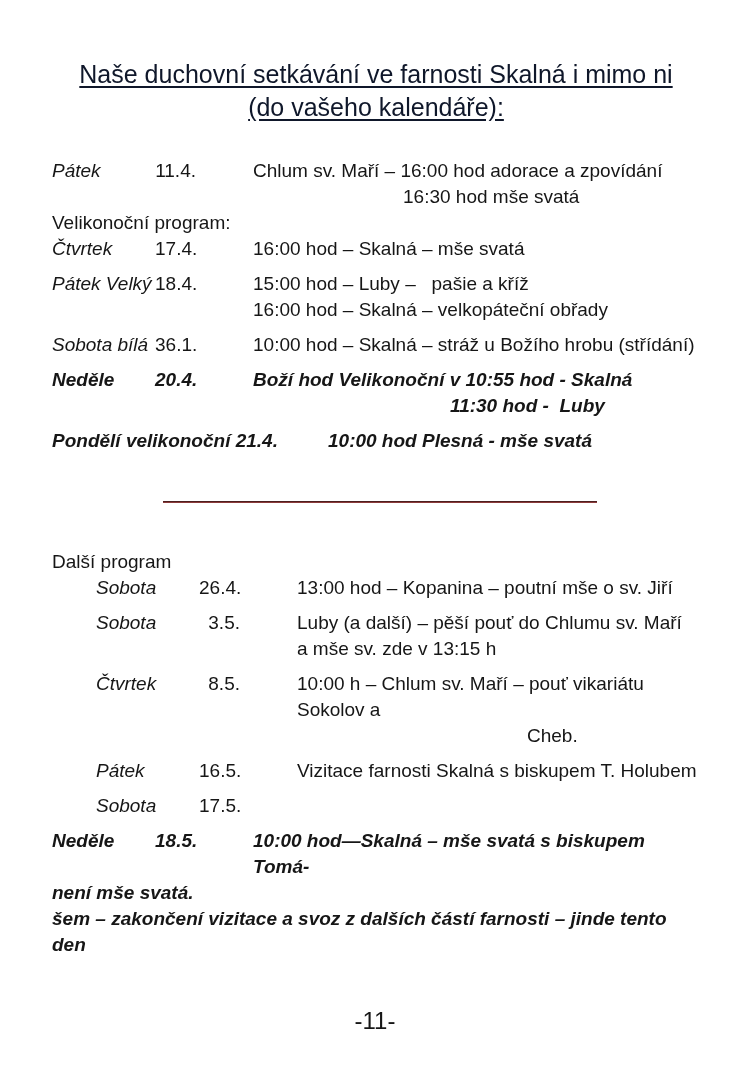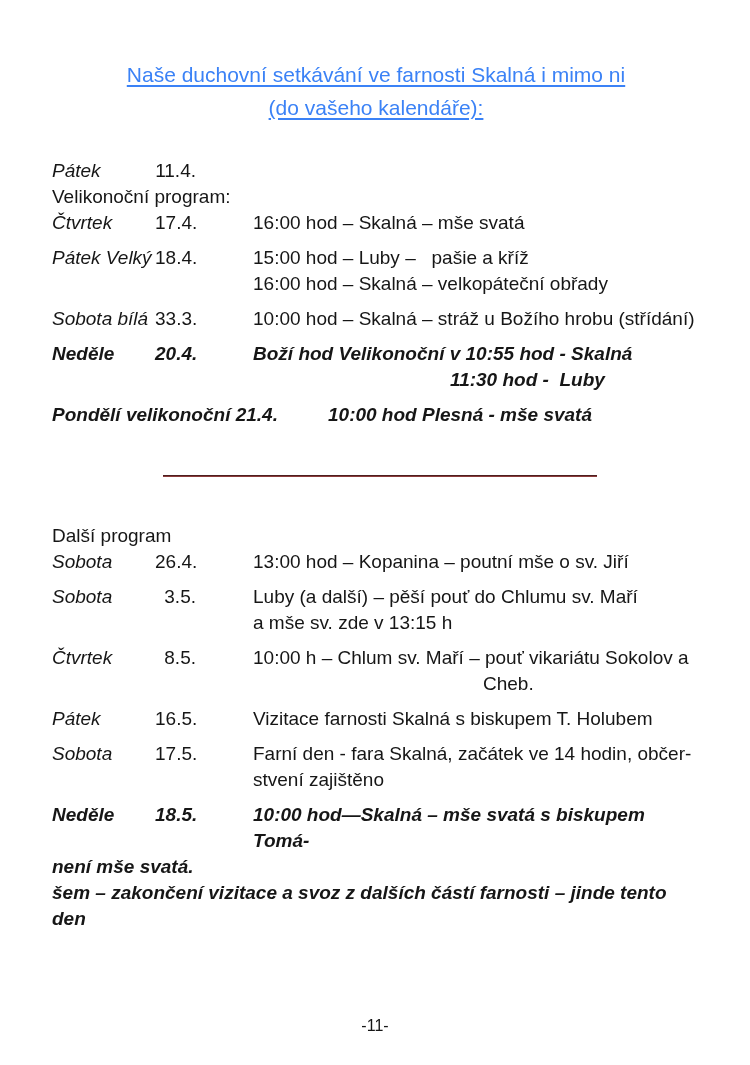--- a/index.html
+++ b/index.html
@@ -13,22 +13,22 @@
     overflow:hidden;
     margin:0 auto;
   }
   .content{padding:0 50px 0 52px;}
   .bind{white-space:pre-wrap;}
 
   
   .title{
     margin-top:58px;
     text-align:center;
-    color:#3b82f6;
-    font-size:21px;
+    color:#0f172a;
+    font-size:25px;
     line-height:33px;
   }
   .title .t-line{text-decoration:underline;text-underline-offset:3px;}
 
   
   .sched{margin-top:34px;line-height:26px;}
   .row{display:grid;grid-template-columns:103px 41px 1fr;}
   .cell-day{white-space:nowrap;font-style:italic;}
   .cell-date{text-align:right;white-space:nowrap;}
   .cell-desc{padding-left:57px;}
@@ -56,39 +56,43 @@
   .sec2-header{margin-top:46px;}
 
   
   .closing{margin-top:9px;line-height:26px;}
   .closing .full-line{display:block;white-space:pre-wrap;}
 
   
   .footer{
     position:absolute;left:0;bottom:30px;
     width:100%;text-align:center;
-    font-size:16px;
+    font-size:24px;
   }
 </style>
 </head>
 <body>
 
 <div class="page">
   <div class="content">
 
     <div class="title">
       <div><span class="t-line bind">Naše duchovní setkávání ve farnosti Skalná i mimo ni</span></div>
       <div><span class="t-line bind">(do vašeho kalendáře):</span></div>
     </div>
 
     <div class="sched">
 
       <div class="row">
         <span class="cell-day bind">Pátek</span>
         <span class="cell-date bind">11.4.</span>
+        <span class="cell-desc">
+          <span class="desc-line bind">Chlum sv. Maří – 16:00 hod adorace a zpovídání</span>
+          <span class="desc-line ind150 bind">16:30 hod mše svatá</span>
+        </span>
       </div>
 
       <div class="u-header">
         <span class="bind">Velikonoční program:</span>
       </div>
 
       <div class="row">
         <span class="cell-day bind">Čtvrtek</span>
         <span class="cell-date bind">17.4.</span>
         <span class="cell-desc">
@@ -100,21 +104,21 @@
         <span class="cell-day bind">Pátek Velký</span>
         <span class="cell-date bind">18.4.</span>
         <span class="cell-desc">
           <span class="desc-line bind">15:00 hod – Luby –   pašie a kříž</span>
           <span class="desc-line bind">16:00 hod – Skalná – velkopáteční obřady</span>
         </span>
       </div>
 
       <div class="row gap">
         <span class="cell-day bind">Sobota bílá</span>
-        <span class="cell-date bind">33.3.</span>
+        <span class="cell-date bind">36.1.</span>
         <span class="cell-desc">
           <span class="desc-line bind">10:00 hod – Skalná – stráž u Božího hrobu (střídání)</span>
         </span>
       </div>
 
       <div class="row gap bi">
         <span class="cell-day bind">Neděle</span>
         <span class="cell-date bind">20.4.</span>
         <span class="cell-desc">
           <span class="desc-line bind">Boží hod Velikonoční v 10:55 hod - Skalná</span>
@@ -128,21 +132,21 @@
       </div>
 
     </div>
 
     <div class="rule"></div>
 
     <div class="u-header sec2-header">
       <span class="bind">Další program</span>
     </div>
 
-    <div class="sched" style="margin-top:0;">
+    <div class="sched" style="margin-top:0;margin-left:44px;">
 
       <div class="row">
         <span class="cell-day bind">Sobota</span>
         <span class="cell-date bind">26.4.</span>
         <span class="cell-desc">
           <span class="desc-line bind">13:00 hod – Kopanina – poutní mše o sv. Jiří</span>
         </span>
       </div>
 
       <div class="row gap">
@@ -167,24 +171,20 @@
         <span class="cell-day bind">Pátek</span>
         <span class="cell-date bind">16.5.</span>
         <span class="cell-desc">
           <span class="desc-line bind">Vizitace farnosti Skalná s biskupem T. Holubem</span>
         </span>
       </div>
 
       <div class="row gap">
         <span class="cell-day bind">Sobota</span>
         <span class="cell-date bind">17.5.</span>
-        <span class="cell-desc">
-          <span class="desc-line bind">Farní den - fara Skalná, začátek ve 14 hodin, občer-</span>
-          <span class="desc-line bind">stvení zajištěno</span>
-        </span>
       </div>
 
     </div>
 
     <div class="closing bi">
       <div class="row">
         <span class="cell-day bind">Neděle</span>
         <span class="cell-date bind">18.5.</span>
         <span class="cell-desc">
           <span class="desc-line bind">10:00 hod—Skalná – mše svatá s biskupem Tomá-</span>

